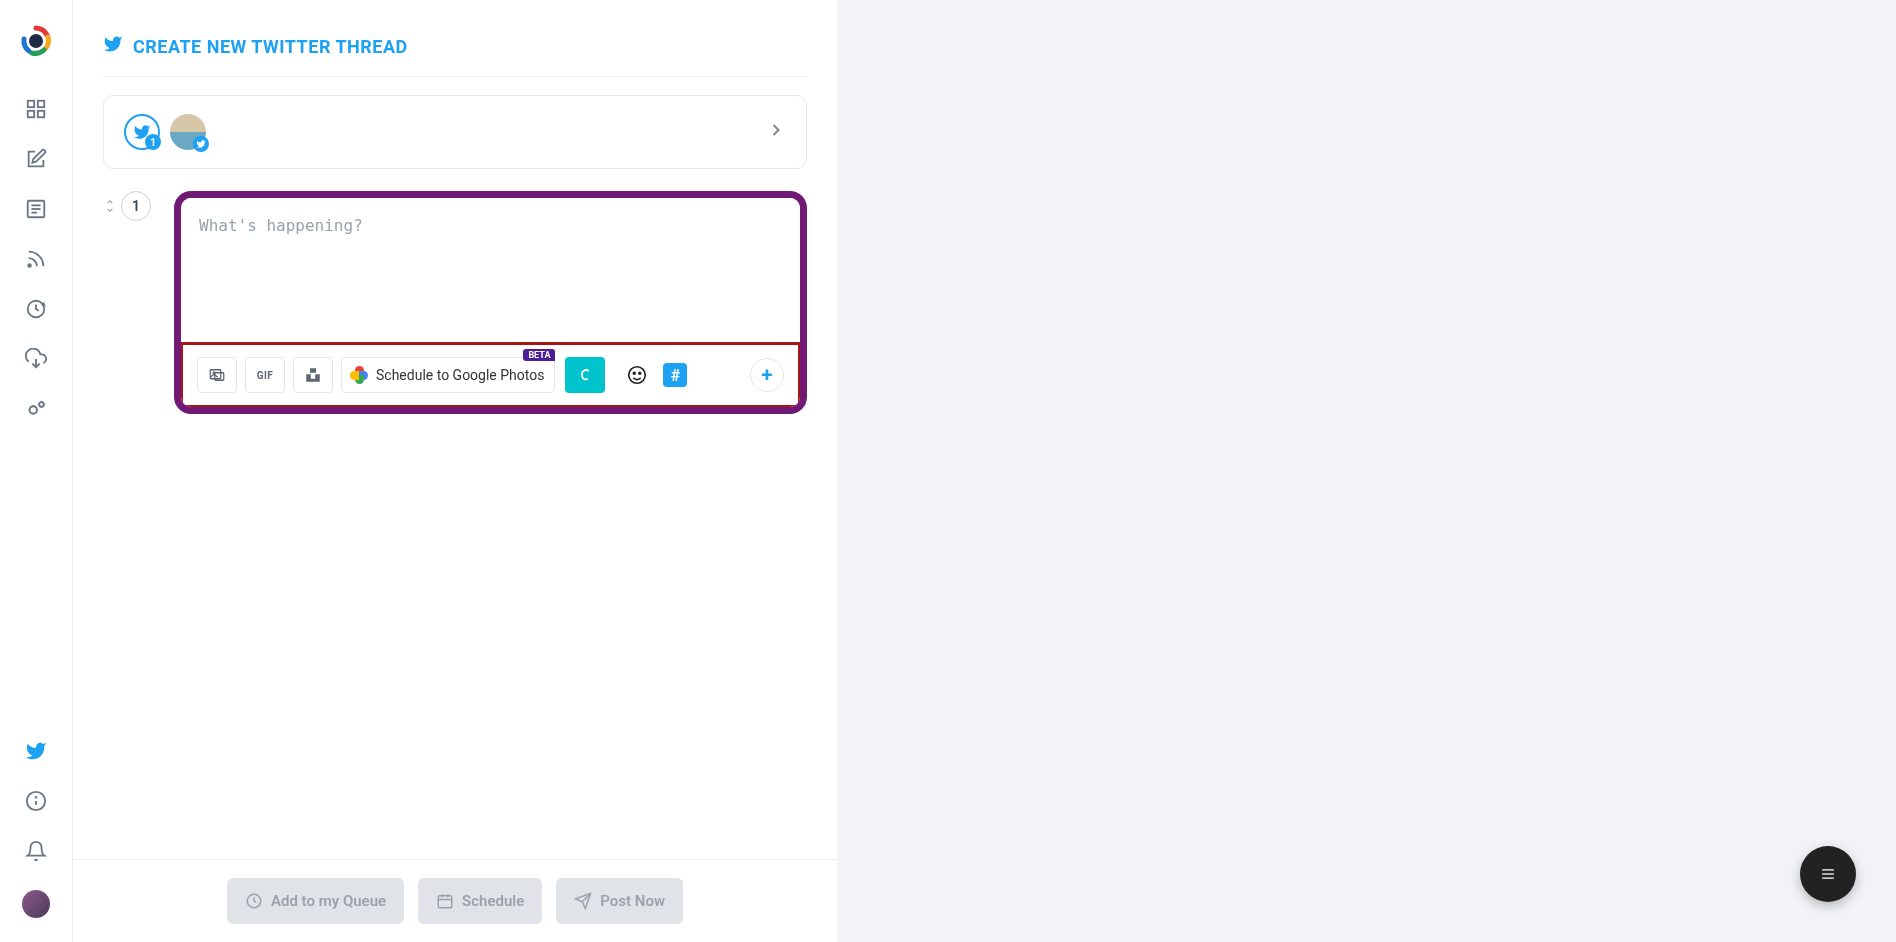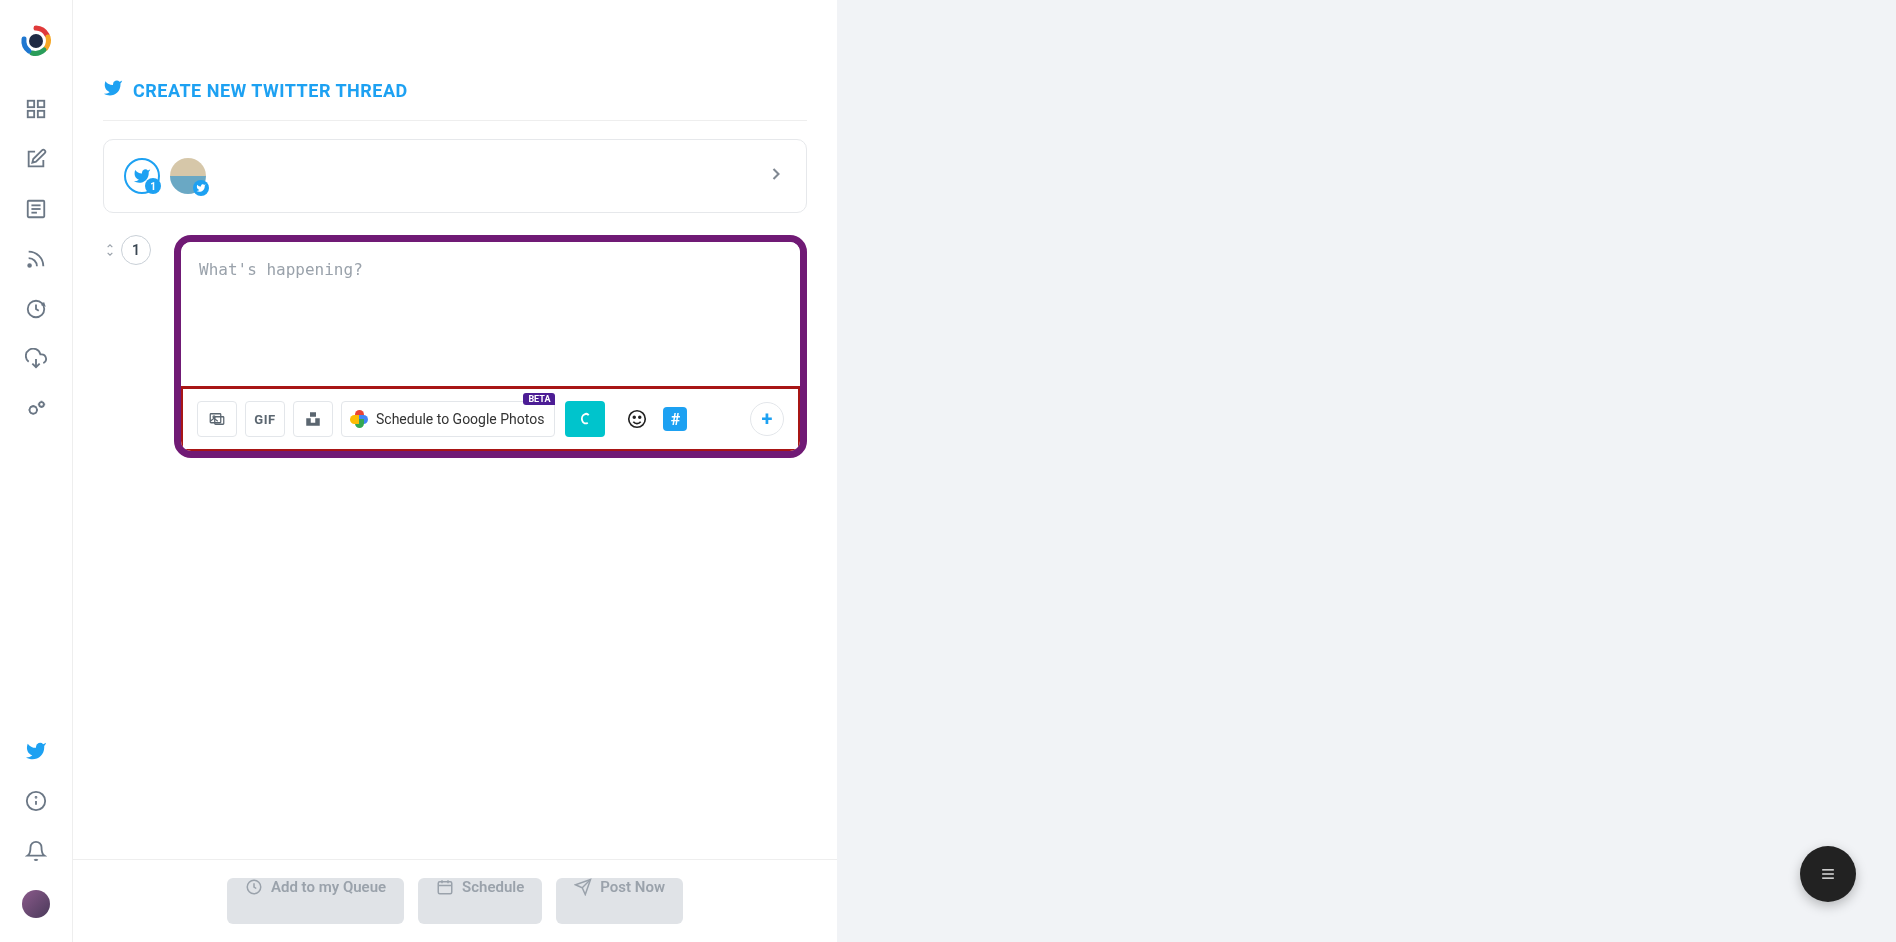--- a/index.html
+++ b/index.html
@@ -78,21 +78,20 @@
   display: flex;
   align-items: center;
   gap: 10px;
   color: #1da1f2;
   font-weight: 700;
   font-size: 18px;
   letter-spacing: 0.5px;
   border-bottom: 1px solid #eeeeee;
   padding-bottom: 18px;
   margin-bottom: 18px;
-  margin-top: 44px;
 }
 .page-title .tw-icon { color: #1da1f2; }
 
 
 .account-card {
   border: 1px solid #e6e8eb;
   border-radius: 10px;
   padding: 18px 20px;
   display: flex;
   align-items: center;
@@ -159,21 +158,21 @@
 }
 .toolbar {
   display: flex;
   align-items: center;
   padding: 12px 14px;
   gap: 8px;
 }
 .tb-btn {
   width: 40px; height: 36px; border: 1px solid #e3e6ea; border-radius: 4px;
   background:#fff; display:flex; align-items:center; justify-content:center;
-  color:#5b6670; cursor:pointer; font-size: 13px; font-weight:700;
+  color:#5b6670; cursor:pointer; font-size: 10px; font-weight:700;
 }
 .gphotos {
   height: 36px; display:flex; align-items:center; gap:8px;
   border: 1px solid #e3e6ea; border-radius: 4px; padding: 0 10px 0 8px;
   background: #fff; color:#333; font-size: 14px; position: relative; cursor:pointer;
 }
 .gphotos .beta {
   position:absolute; top:-9px; right:-1px; background:#4c1d95; color:#fff;
   font-size:9px; padding:1px 5px; border-radius:3px 3px 0 3px; font-weight:700;
 }
@@ -203,21 +202,21 @@
   left: 73px;
   bottom: 0;
   width: 764px;
   border-top: 1px solid #eeeeee;
   padding: 18px 0;
   display:flex; justify-content:center; gap:14px;
   background:#fff;
 }
 .footer-btn {
   height: 46px; padding: 0 18px; border-radius:6px;
-  display:inline-flex; gap:8px;
+  display:inline-flex; align-items:center; gap:8px;
   background:#e0e3e7; color:#9aa2ab; font-weight:600; font-size:15px; cursor:pointer;
 }
 
 
 .fab {
   position:absolute; right: 40px; bottom: 40px; width:56px; height:56px;
   border-radius:50%; background:#222; color:#ccc;
   display:flex; align-items:center; justify-content:center; cursor:pointer;
   box-shadow: 0 4px 12px rgba(0,0,0,.25);
 }

